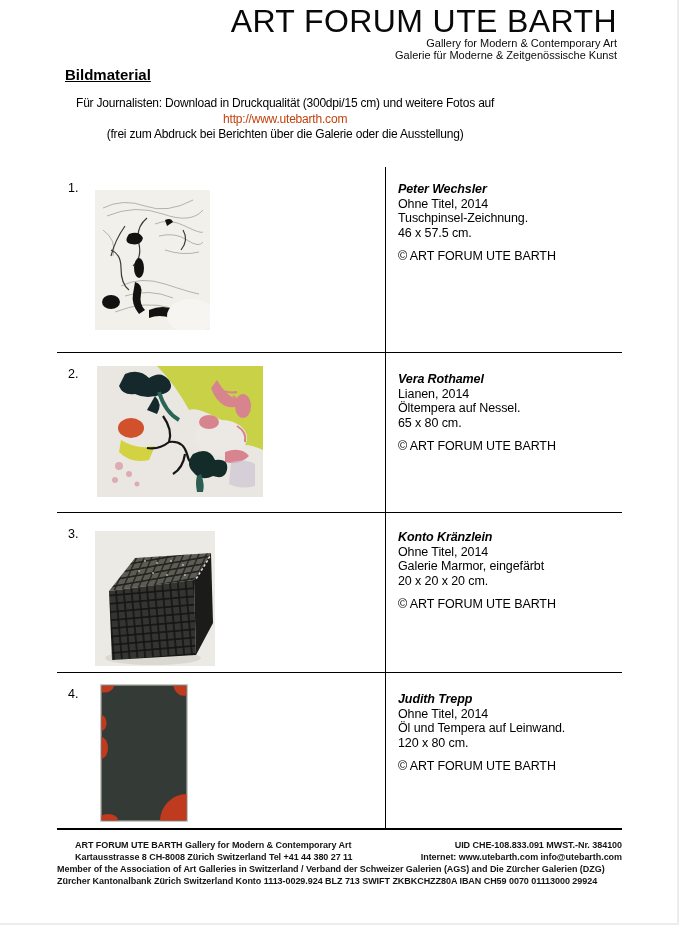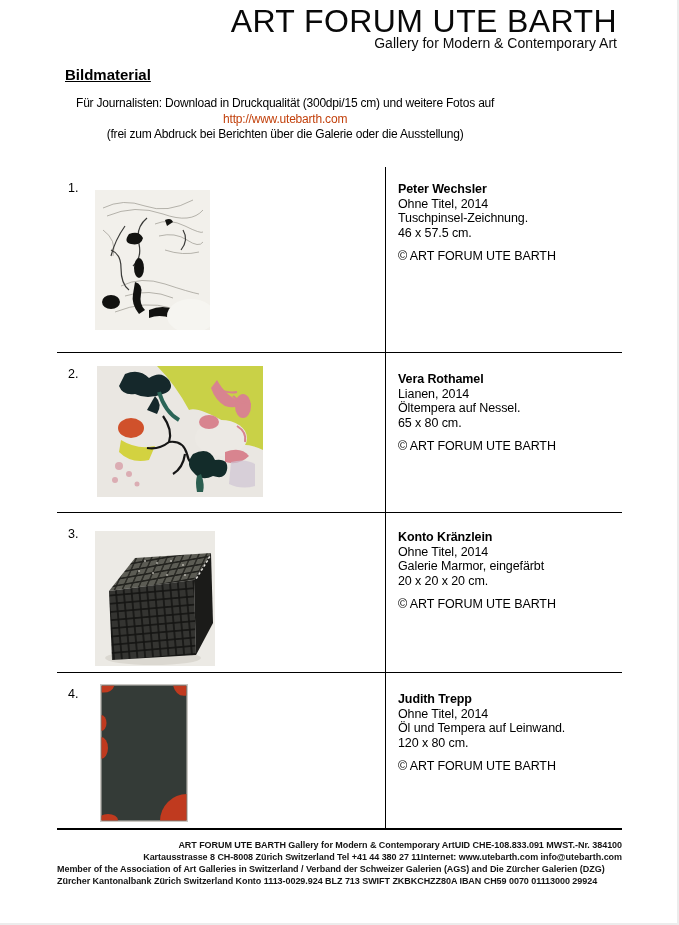--- a/index.html
+++ b/index.html
@@ -3,59 +3,60 @@
 <meta charset="utf-8">
 <style>
   * { margin:0; padding:0; box-sizing:border-box; }
   html,body { background:#ffffff; }
   body { width:679px; height:925px; font-family:"Liberation Sans", sans-serif; color:#000; position:relative; overflow:hidden; }
   .page { position:absolute; inset:0; background:#fff; box-shadow: inset -2px -2px 0 #ececec; }
 
   
   .header { position:absolute; top:5px; right:62px; text-align:right; }
   .title { font-size:32px; font-weight:400; letter-spacing:0.4px; line-height:33px; white-space:nowrap; color:#090909; }
-  .subtitle { font-size:14px; line-height:11.5px; color:#0c0c0c; }
+  .subtitle { font-size:11px; line-height:11.5px; color:#0c0c0c; }
 
   
   .section-heading { position:absolute; left:65px; top:66px; font-size:15px; font-weight:bold; text-decoration:underline; }
   .intro { position:absolute; left:76px; top:96px; font-size:12px; line-height:15.5px; letter-spacing:-0.2px;text-align:center; }
   .link { color:#c2410c; text-decoration:none; cursor:pointer; }
 
   
   .art-table { position:absolute; left:57px; top:167px; width:565px; border-bottom:2px solid #000; }
   .art-row { display:flex; border-top:1px solid #000; }
   .art-row.first { border-top:none; }
   .cell-left { width:329px; border-right:1px solid #000; position:relative; }
   .cell-right { flex:1; padding:15px 4px 0 12px; font-size:12.5px; line-height:14.5px; letter-spacing:-0.1px; }
   .r1 { height:185px; } .r2 { height:160px; } .r3 { height:160px; } .r4 { height:156px; }
   .num { position:absolute; left:11px; top:14px; font-size:12.5px; }
   .artwork { position:absolute; display:block; }
   .aw1 { left:38px; top:23px; }
   .aw2 { left:40px; top:13px; }
   .aw3 { left:38px; top:18px; }
   .aw4 { left:43px; top:11px; }
-  .artist { font-weight:bold; }
+  .artist { font-weight:bold;font-style:italic; }
   .copyright { margin-top:9px; }
   .cell-right.p2 { padding-top:19px; }
   .cell-right.p3 { padding-top:17px; }
   .cell-right.p4 { padding-top:19px; }
 
   
   .footer { position:absolute; left:57px; top:839px; width:565px; font-size:9px; font-weight:bold; line-height:12px; color:#141414; letter-spacing:-0.05px; }
-  .frow { display:flex; justify-content:flex-end; white-space:nowrap; }
+  .frow { display:flex; justify-content:space-between; white-space:nowrap;margin-left:18px; }
   .fline { white-space:nowrap; }
 </style>
 </head>
 <body>
 
 <div class="page">
 
   <header class="header">
     <div class="title">ART FORUM UTE BARTH</div>
     <div class="subtitle">Gallery for Modern &amp; Contemporary Art</div>
+    <div class="subtitle">Galerie für Moderne &amp; Zeitgenössische Kunst</div>
   </header>
 
   <h2 class="section-heading">Bildmaterial</h2>
 
   <p class="intro">
     <span>Für Journalisten: Download in Druckqualität (300dpi/15 cm) und weitere Fotos auf</span><br>
     <a class="link">http://www.utebarth.com</a><br>
     <span>(frei zum Abdruck bei Berichten über die Galerie oder die Ausstellung)</span>
   </p>
 

